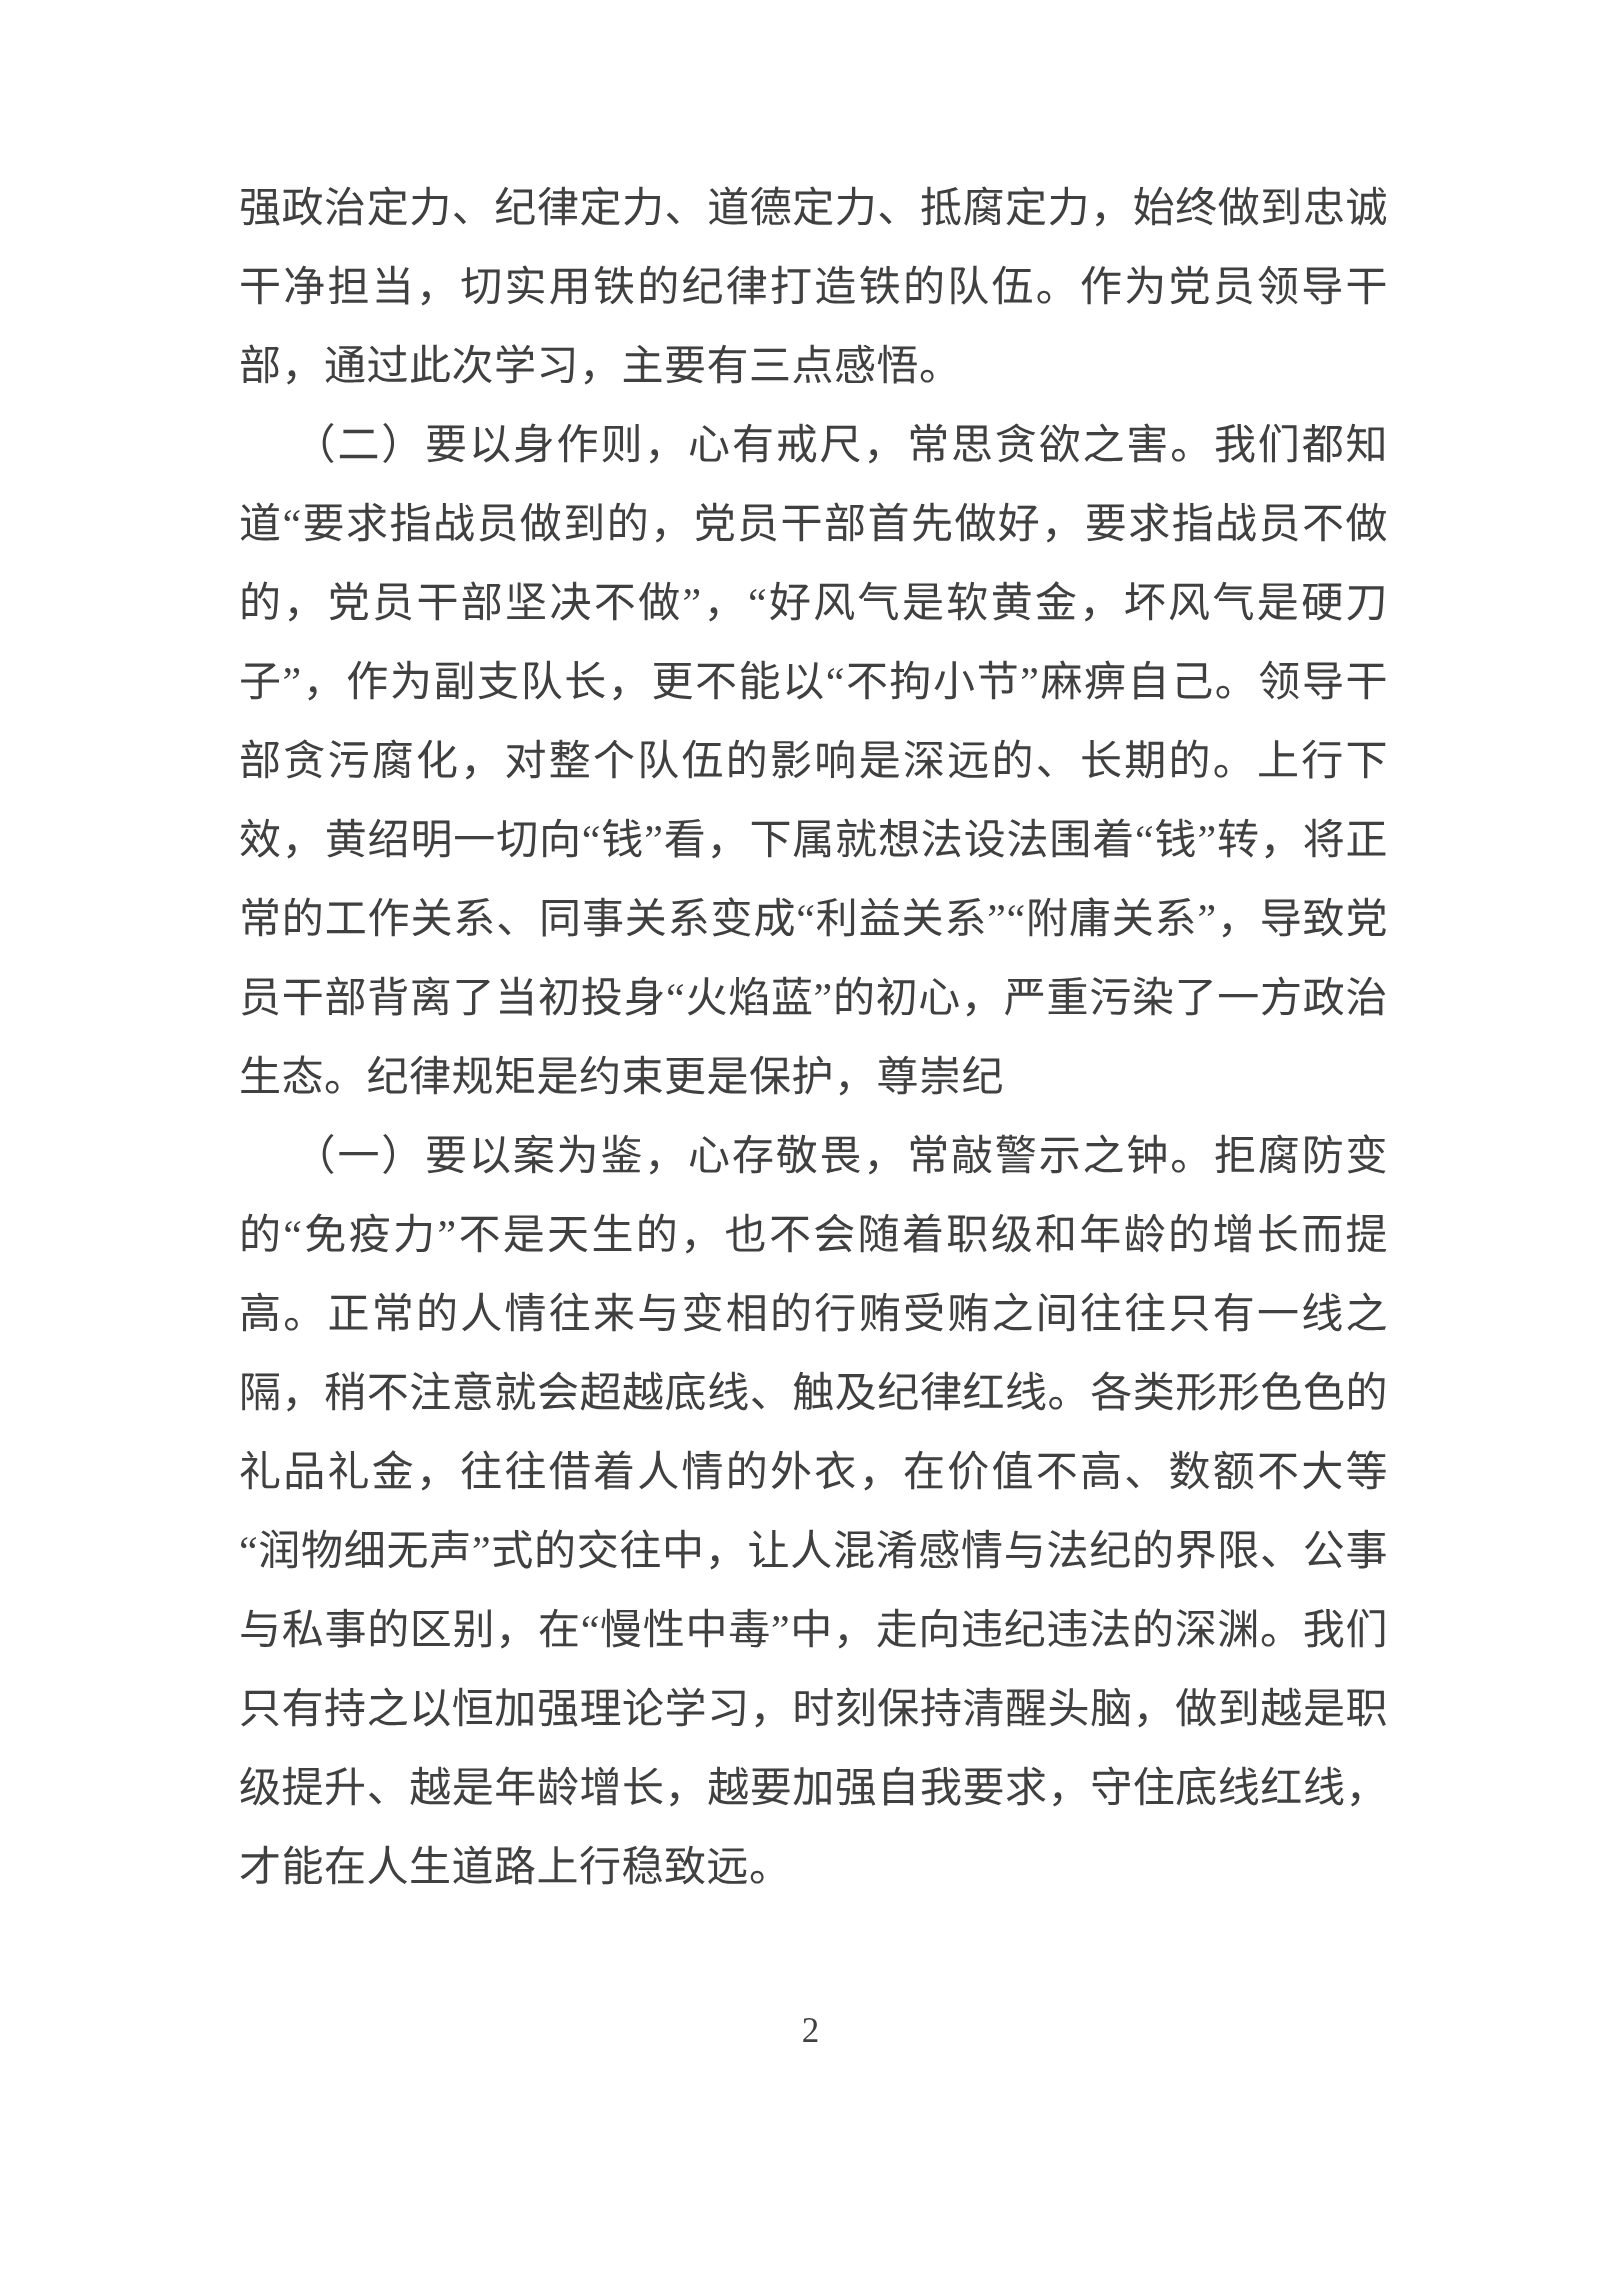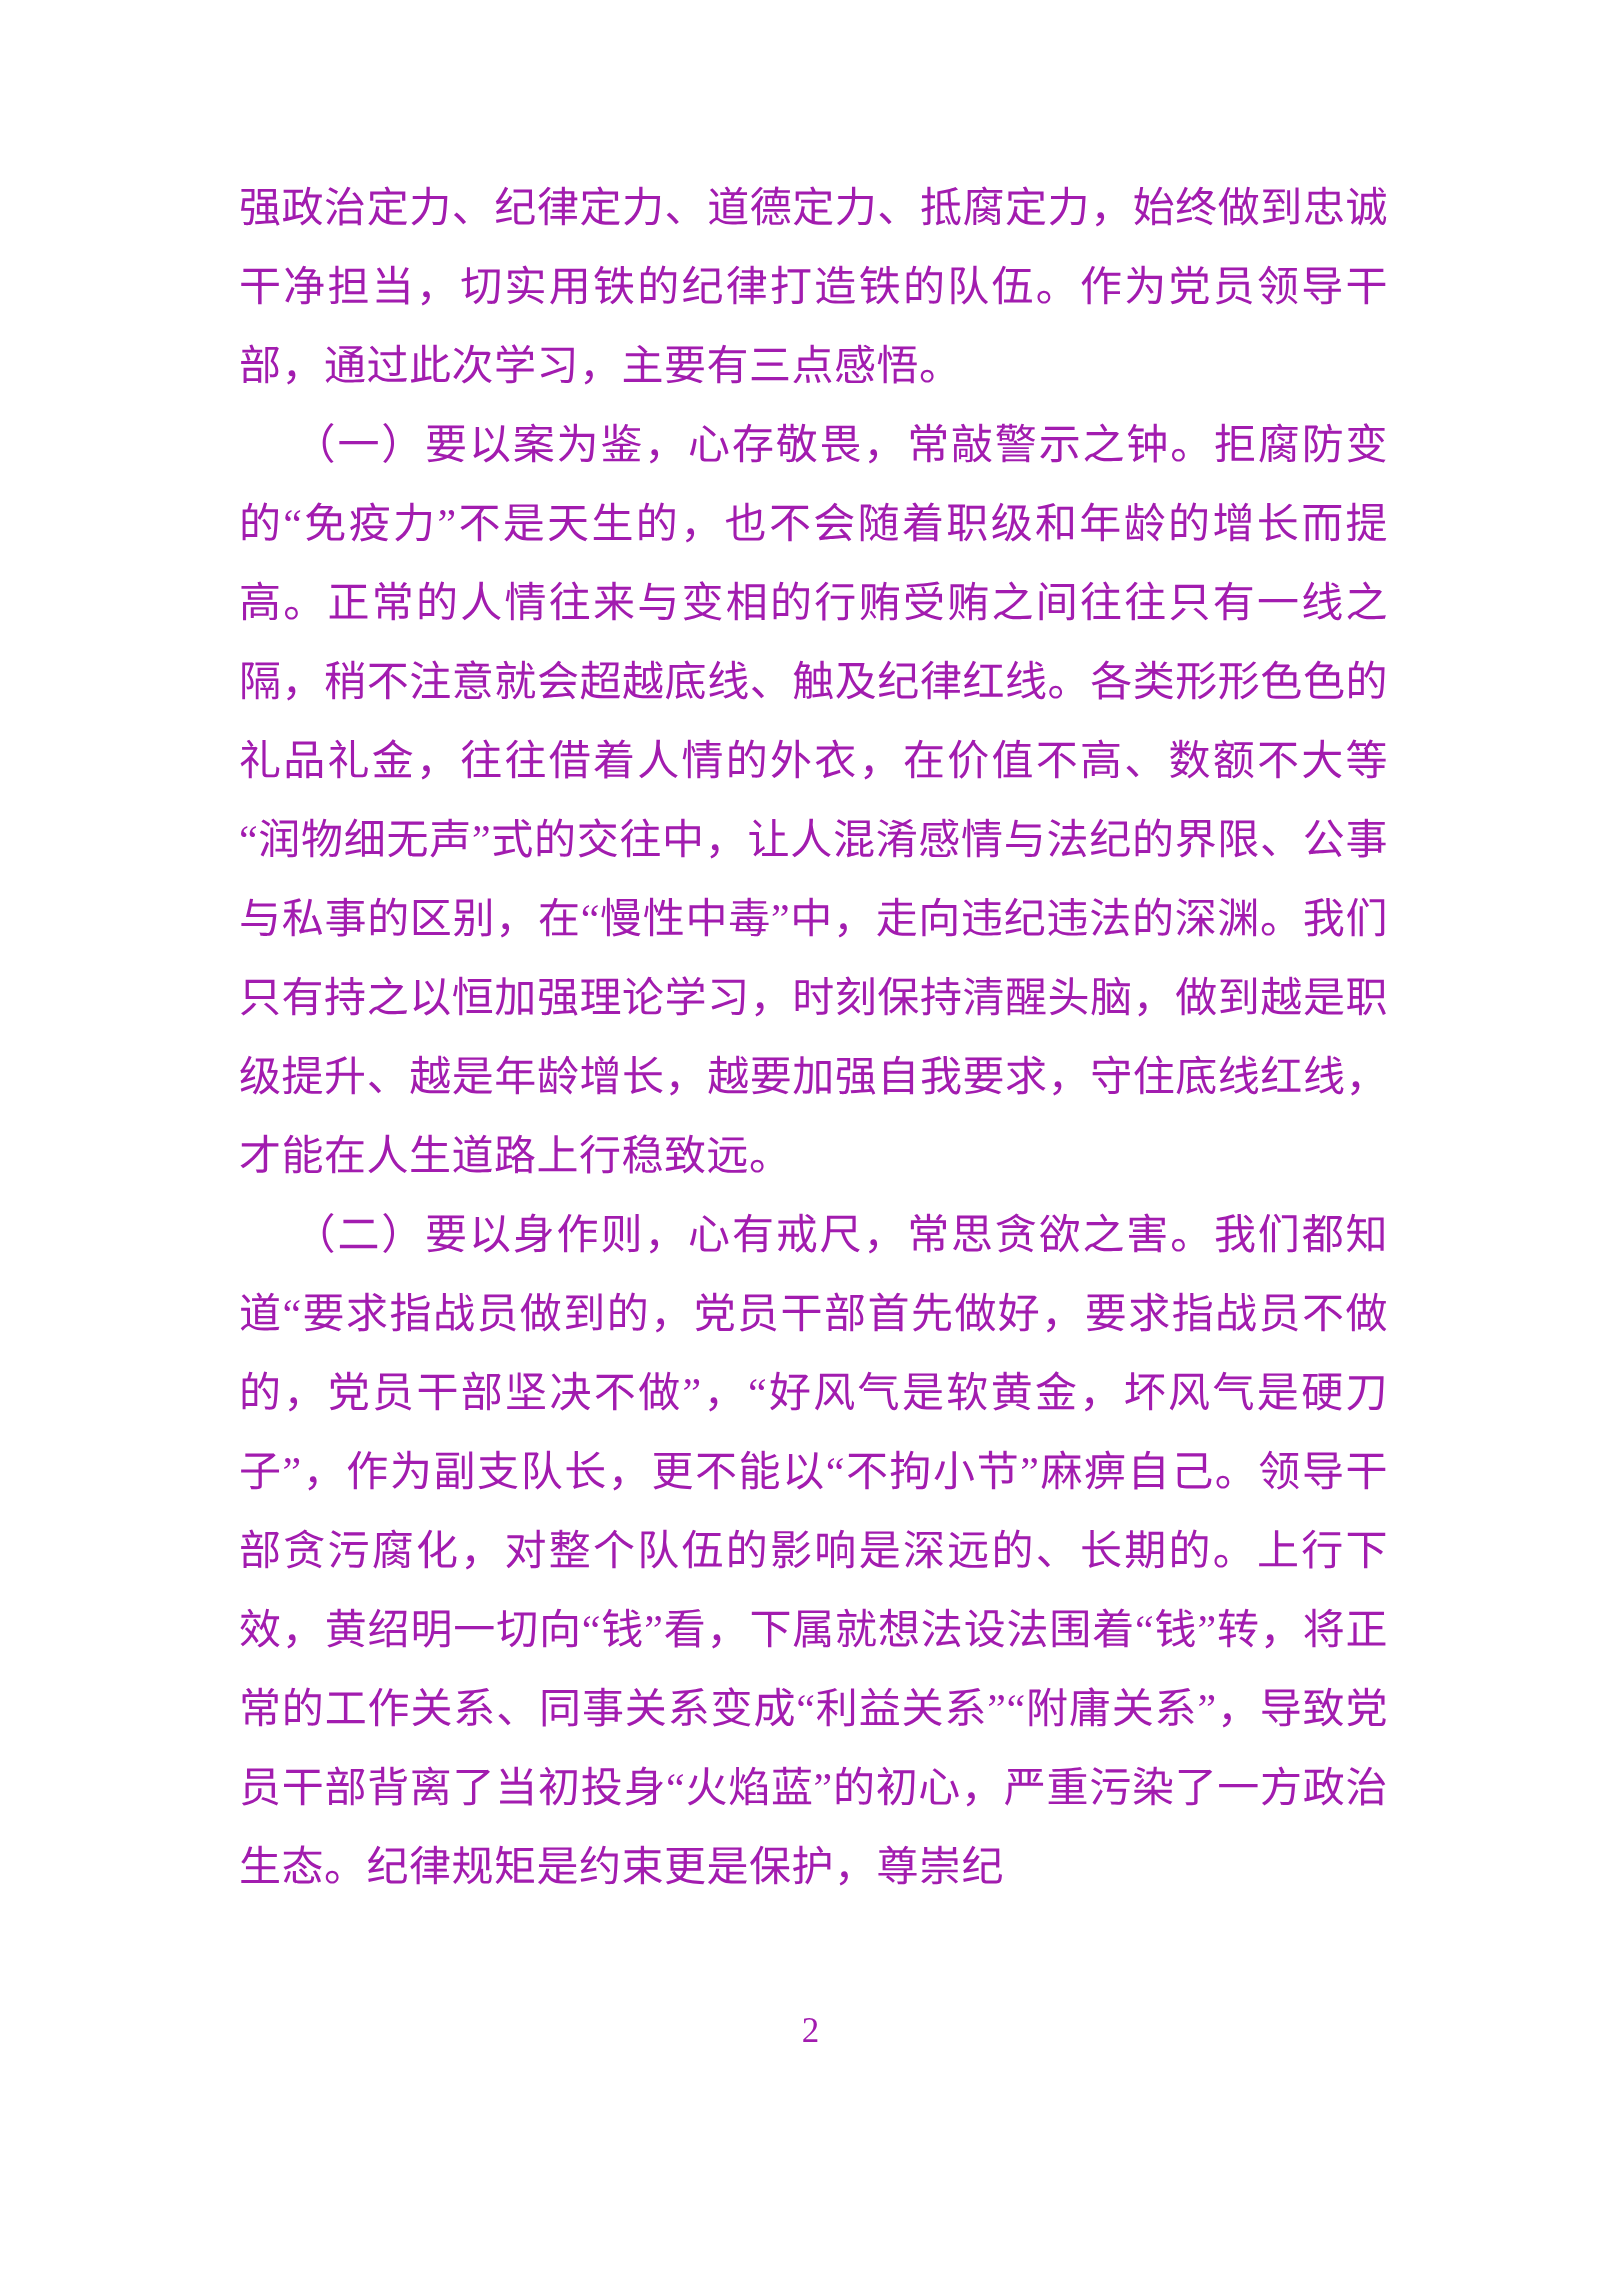--- a/index.html
+++ b/index.html
@@ -8,21 +8,21 @@
     background: #ffffff;
   }
   .page {
     position: relative;
     width: 1621px;
     height: 2293px;
     background: #ffffff;
     margin: 0 auto;
     overflow: hidden;
     font-family: "Liberation Serif", "DejaVu Serif", serif;
-    color: #a21caf;
+    color: #404040;
   }
   .content {
     position: absolute;
     top: 169px;
     left: 239px;
     width: 1149px;
   }
   .para {
     margin: 0;
     font-size: 42px;
@@ -45,18 +45,18 @@
     font-size: 35px;
     line-height: 39px;
   }
 </style>
 </head>
 <body>
 
 <div class="page">
   <div class="content">
     <p class="para no-indent">强政治定力、纪律定力、道德定力、抵腐定力，始终做到忠诚干净担当，切实用铁的纪律打造铁的队伍。作为党员领导干部，通过此次学习，主要有三点感悟。</p>
+    <p class="para">（二）要以身作则，心有戒尺，常思贪欲之害。我们都知道“要求指战员做到的，党员干部首先做好，要求指战员不做的，党员干部坚决不做”，“好风气是软黄金，坏风气是硬刀子”，作为副支队长，更不能以“不拘小节”麻痹自己。领导干部贪污腐化，对整个队伍的影响是深远的、长期的。上行下效，黄绍明一切向“钱”看，下属就想法设法围着“钱”转，将正常的工作关系、同事关系变成“利益关系”“附庸关系”，导致党员干部背离了当初投身“火焰蓝”的初心，严重污染了一方政治生态。纪律规矩是约束更是保护，尊崇纪</p>
     <p class="para">（一）要以案为鉴，心存敬畏，常敲警示之钟。拒腐防变的“免疫力”不是天生的，也不会随着职级和年龄的增长而提高。正常的人情往来与变相的行贿受贿之间往往只有一线之隔，稍不注意就会超越底线、触及纪律红线。各类形形色色的礼品礼金，往往借着人情的外衣，在价值不高、数额不大等“润物细无声”式的交往中，让人混淆感情与法纪的界限、公事与私事的区别，在“慢性中毒”中，走向违纪违法的深渊。我们只有持之以恒加强理论学习，时刻保持清醒头脑，做到越是职级提升、越是年龄增长，越要加强自我要求，守住底线红线，才能在人生道路上行稳致远。</p>
-    <p class="para">（二）要以身作则，心有戒尺，常思贪欲之害。我们都知道“要求指战员做到的，党员干部首先做好，要求指战员不做的，党员干部坚决不做”，“好风气是软黄金，坏风气是硬刀子”，作为副支队长，更不能以“不拘小节”麻痹自己。领导干部贪污腐化，对整个队伍的影响是深远的、长期的。上行下效，黄绍明一切向“钱”看，下属就想法设法围着“钱”转，将正常的工作关系、同事关系变成“利益关系”“附庸关系”，导致党员干部背离了当初投身“火焰蓝”的初心，严重污染了一方政治生态。纪律规矩是约束更是保护，尊崇纪</p>
   </div>
   <div class="footer">2</div>
 </div>
 
 
 </body></html>

